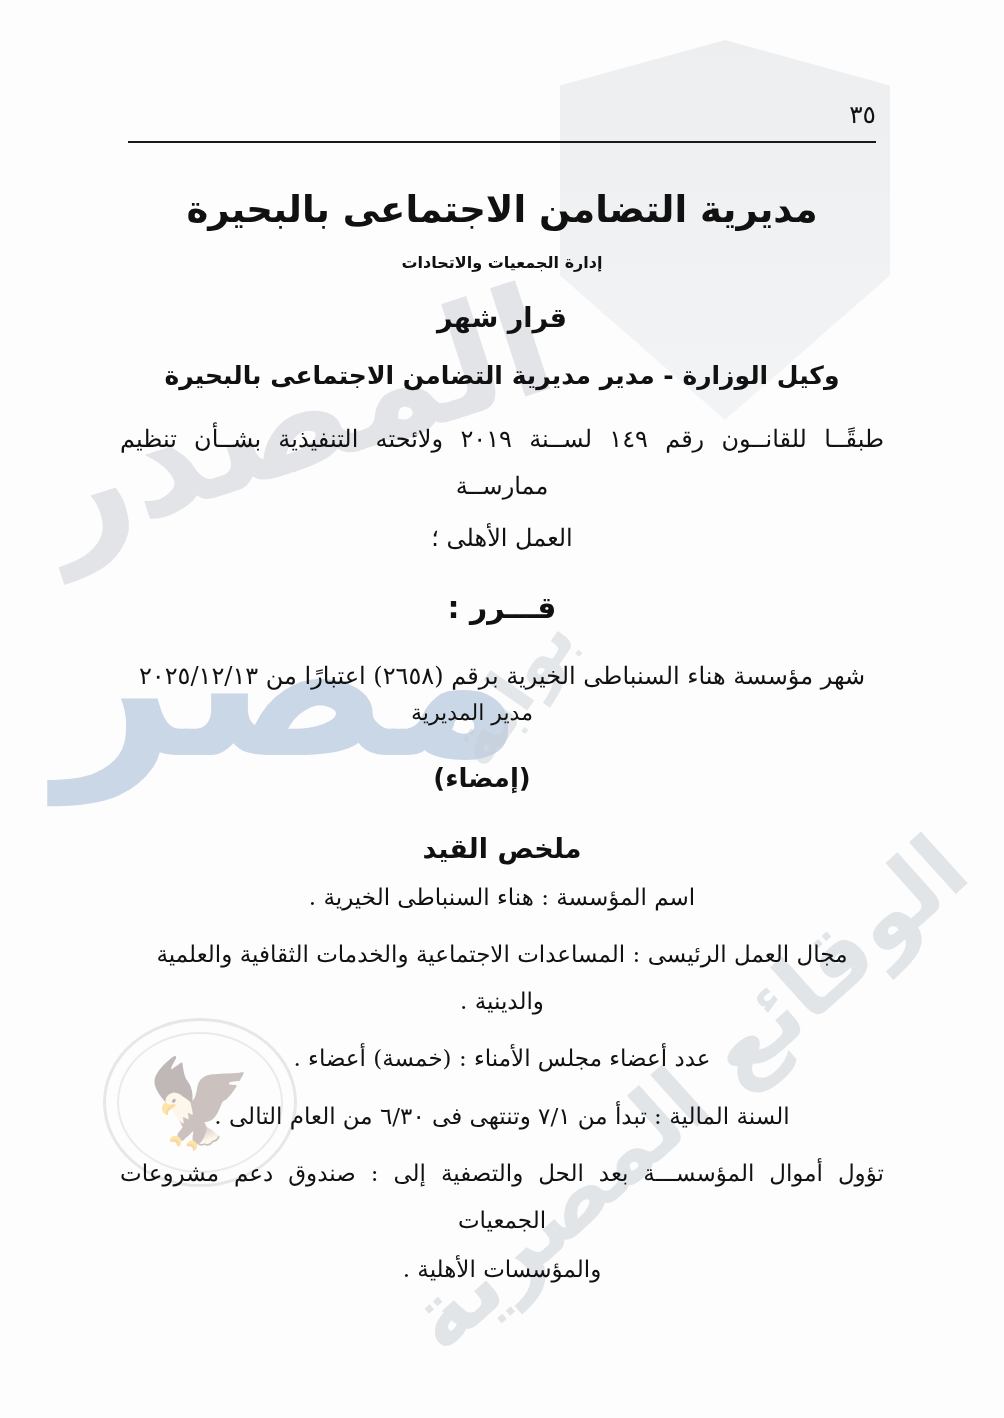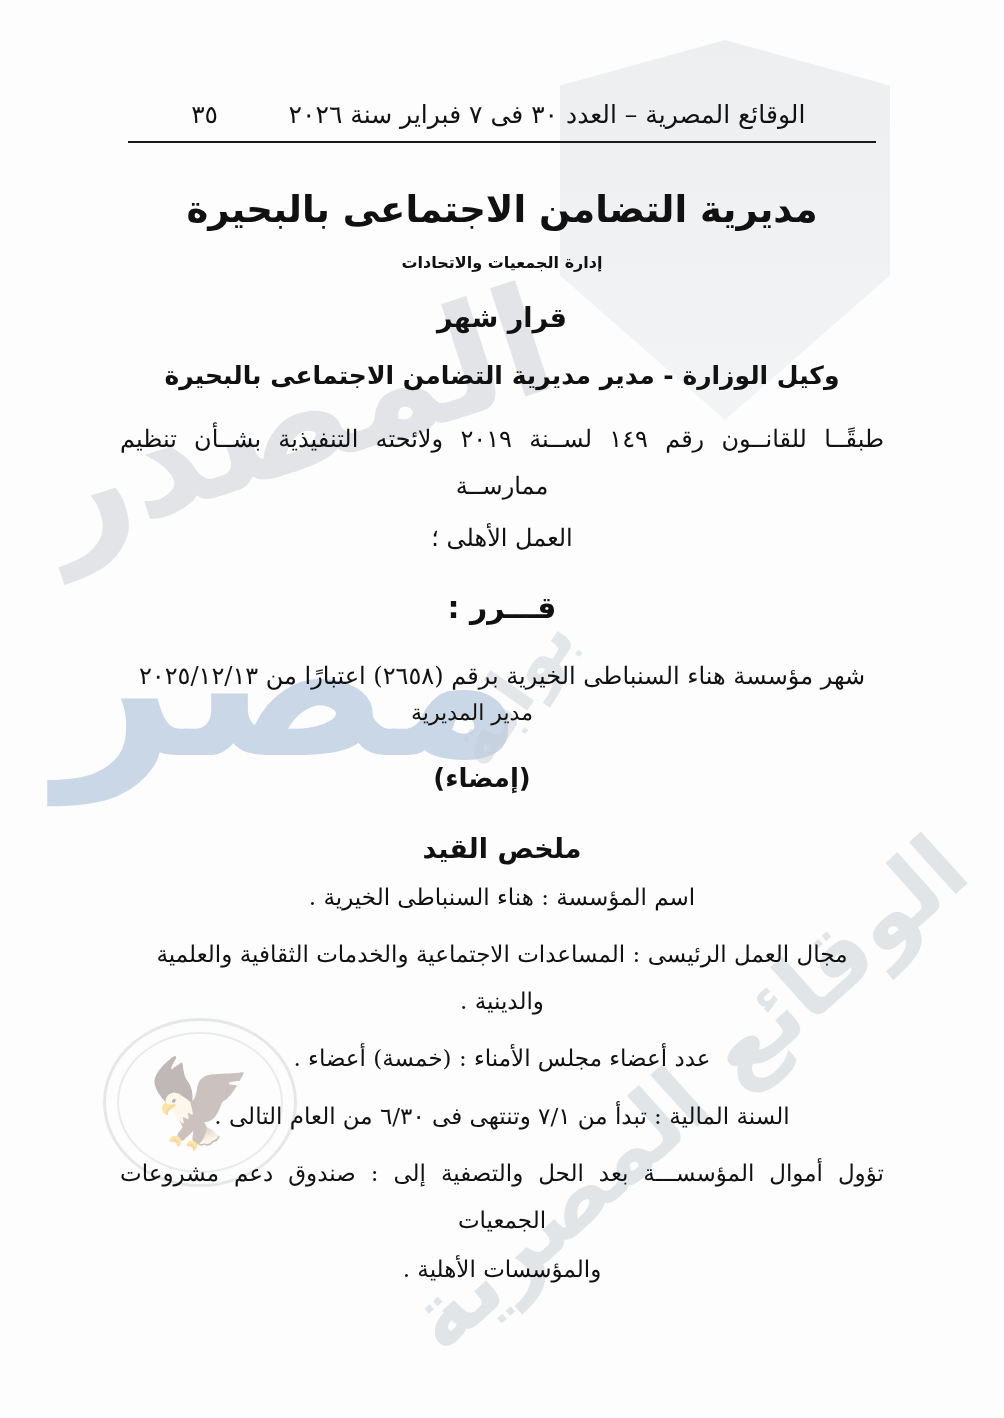--- a/index.html
+++ b/index.html
@@ -269,21 +269,20 @@
     <div class="wm wm-diag2">الوقائع المصرية</div>
     <div class="wm-seal">
       <div class="ring"></div>
       <div class="ring2"></div>
       <div class="eagle">🦅</div>
     </div>
   </div>
 
   <div class="header">
     <div class="header-row">
-      <div class="header-title">الوقائع المصرية – العدد  ٣٠  فى ٧ فبراير سنة ٢٠٢٦</div>
       <div class="header-page">٣٥</div>
     </div>
     <div class="rule"></div>
   </div>
 
   <div class="body">
 
     <div class="h1">مديرية التضامن الاجتماعى بالبحيرة</div>
 
     <div class="h2">إدارة الجمعيات والاتحادات</div>

